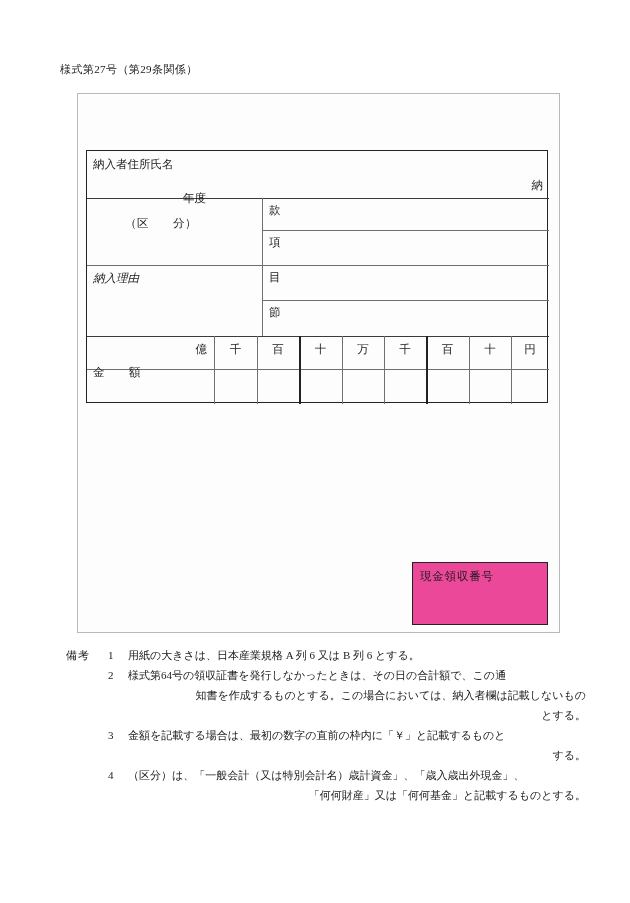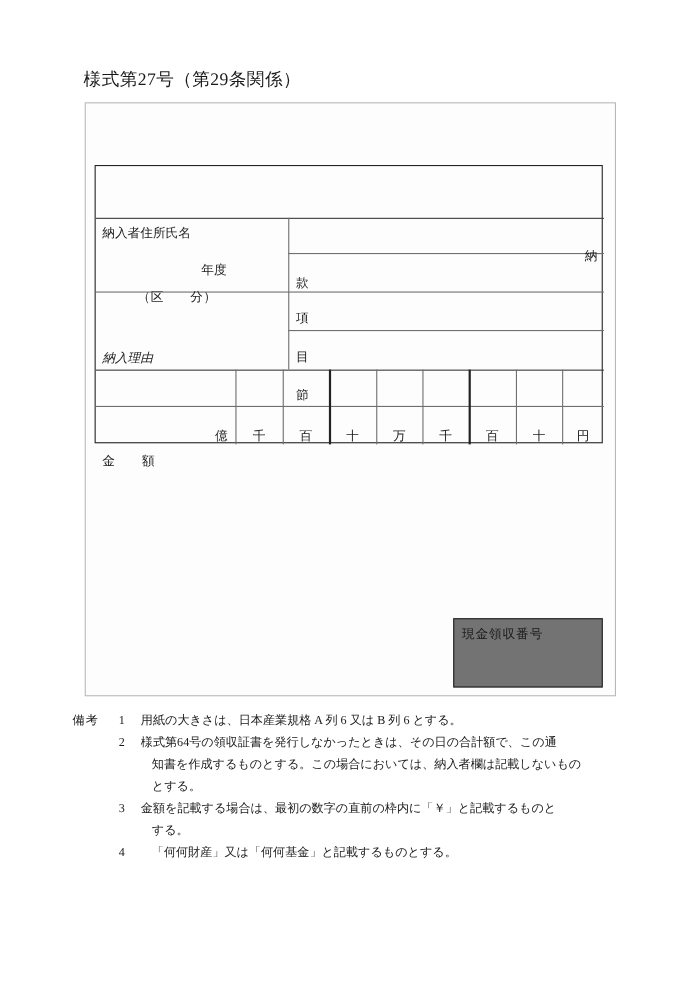--- a/index.html
+++ b/index.html
@@ -18,23 +18,23 @@
 
   .page {
     position: absolute;
     left: 0; top: 0;
     width: 630px; height: 903px;
   }
 
   
   .form-no {
     position: absolute;
-    left: 76px;
+    left: 60px;
     top: 62px;
-    font-size: 16px;
+    font-size: 11px;
     letter-spacing: 0.4px;
     white-space: nowrap;
   }
 
   
   .outer-frame {
     position: absolute;
     left: 77px;
     top: 93px;
     width: 483px;
@@ -69,21 +69,20 @@
 
   .cell {
     position: absolute;
     box-sizing: border-box;
     font-size: 11.5px;
     line-height: 1.35;
   }
   .cell .lbl {
     position: absolute;
     white-space: nowrap;
-    margin-top: 48px;
   }
 
   
   .hline {
     position: absolute;
     background: #6f6f6f;
     height: 1px;
   }
   .vline {
     position: absolute;
@@ -116,21 +115,21 @@
   }
 
   .cashno-box {
     position: absolute;
     left: 412px;
     top: 562px;
     width: 136px;
     height: 63px;
     box-sizing: border-box;
     border: 1.4px solid #232323;
-    background: #737373;
+    background: #ec4899;
   }
   .cashno-box .lbl {
     position: absolute;
     left: 7px;
     top: 6px;
     font-size: 11.5px;
     white-space: nowrap;
     letter-spacing: 0.8px;
   }
 
@@ -161,20 +160,21 @@
     top: 0;
     white-space: nowrap;
   }
   .remark-text {
     display: block;
     text-indent: 0;
   }
   .remark-cont {
     display: block;
     padding-left: 10px;
+    text-align: right;
   }
 </style>
 </head>
 <body>
 
 <div class="page">
 
   <div class="form-no">様式第27号（第29条関係）</div>
 
   <div class="outer-frame"></div>
@@ -287,18 +287,19 @@
     </div>
 
     <div class="remark-row">
       <span class="remark-num">3</span>
       <span class="remark-text">金額を記載する場合は、最初の数字の直前の枠内に「￥」と記載するものと</span>
       <span class="remark-cont">する。</span>
     </div>
 
     <div class="remark-row">
       <span class="remark-num">4</span>
+      <span class="remark-text">（区分）は、「一般会計（又は特別会計名）歳計資金」、「歳入歳出外現金」、</span>
       <span class="remark-cont">「何何財産」又は「何何基金」と記載するものとする。</span>
     </div>
 
   </div>
 
 </div>
 
 </body></html>

